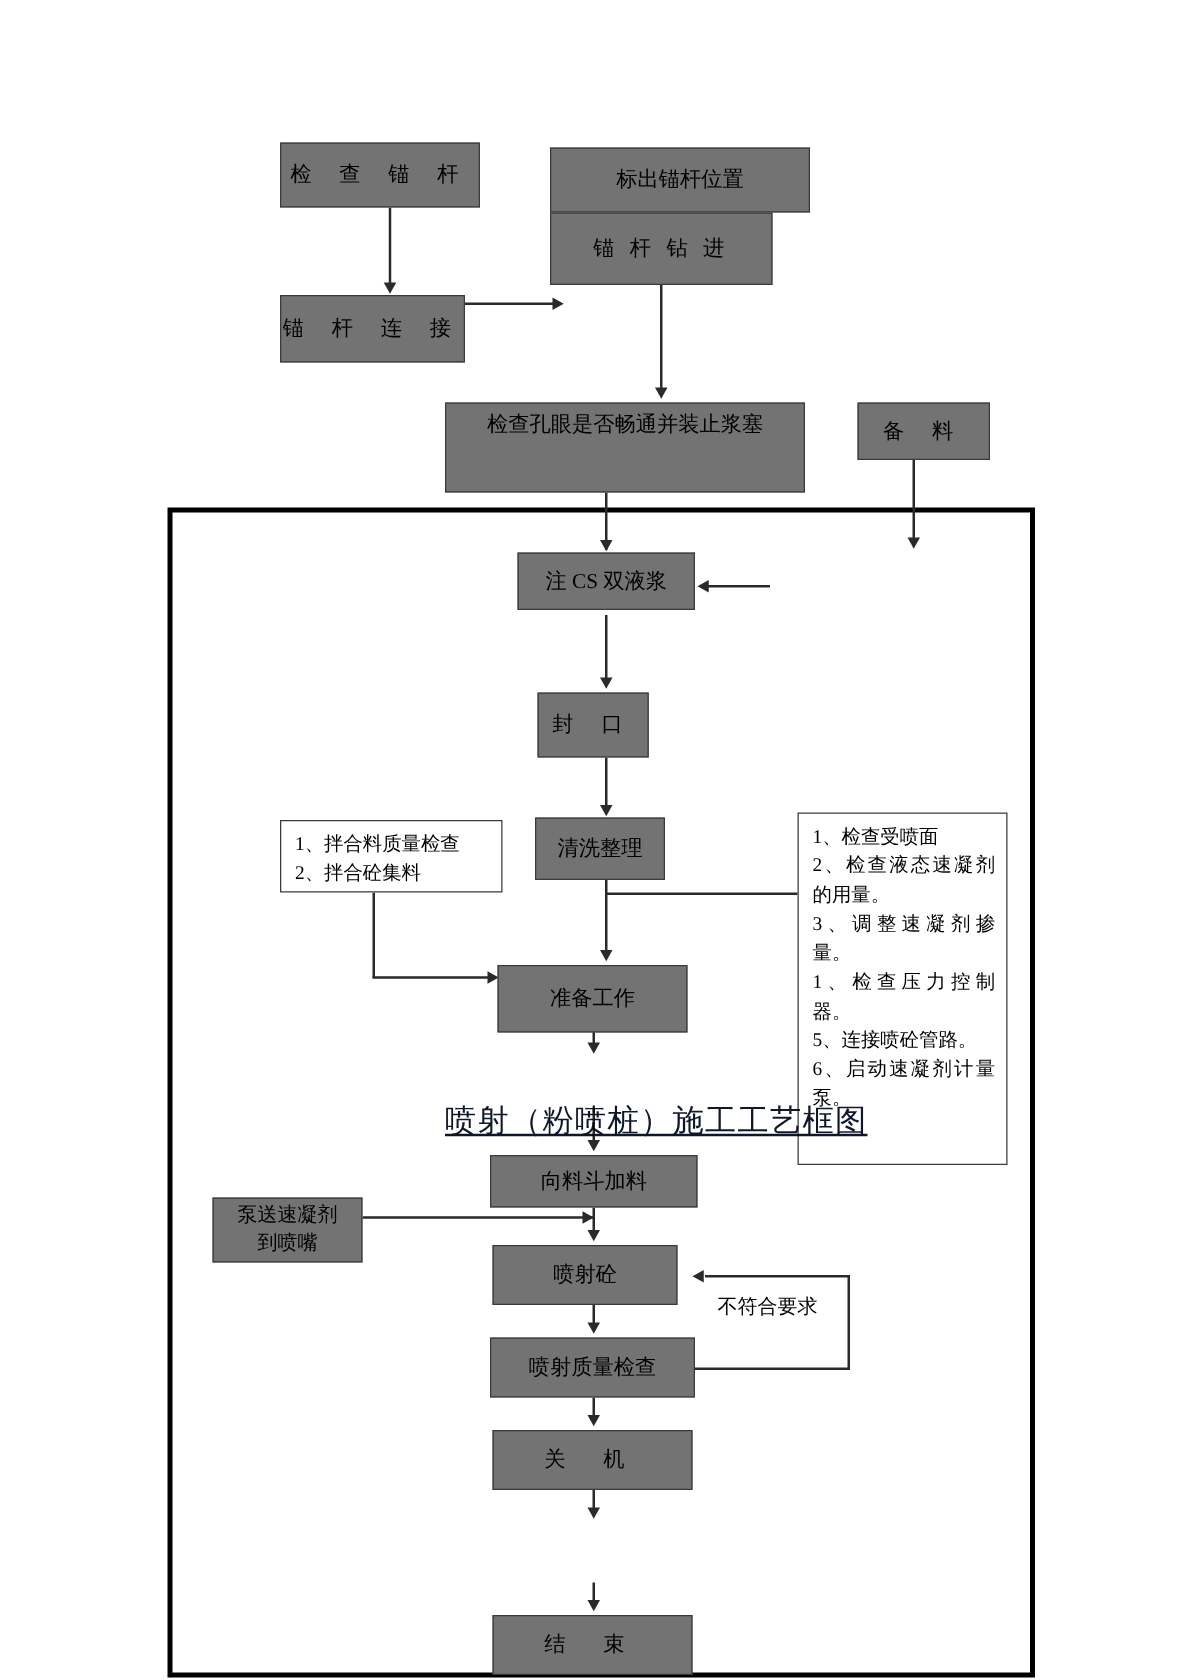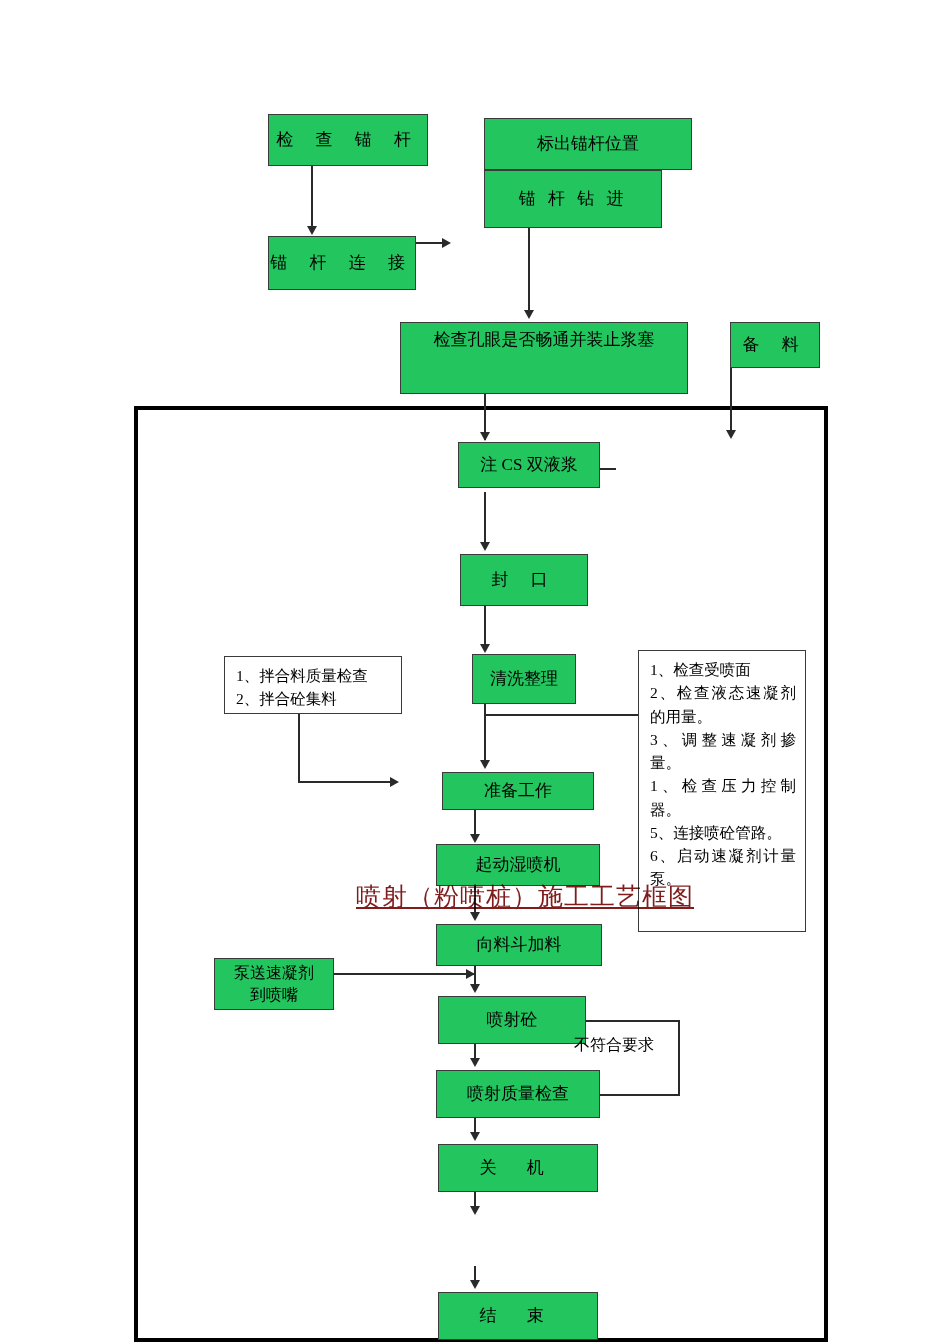--- a/index.html
+++ b/index.html
@@ -10,30 +10,29 @@
   #page{
     position:relative;
     width:950px;
     height:1344px;
     background:#ffffff;
     overflow:hidden;
   }
   .box{
     position:absolute;
     border:1px solid #3a3a3a;
-    background:#22c55e;
+    background:#737373;
     box-sizing:border-box;
     display:flex;
     align-items:center;
     justify-content:center;
     text-align:center;
     font-size:17px;
     line-height:1.35;
     z-index:5;
-    margin-left:44px;
   }
   .box .txt{display:block;width:100%;}
   .sp1{letter-spacing:4px;}
   .sp2{letter-spacing:9px;}
   .sp3{letter-spacing:13px;}
 
   
   .thickframe{
     position:absolute;
     border:4px solid #000;
@@ -69,21 +68,21 @@
   .ar-right{border-top:5px solid transparent;border-bottom:5px solid transparent;border-left:9px solid #2a2a2a;}
   .ar-left{border-top:5px solid transparent;border-bottom:5px solid transparent;border-right:9px solid #2a2a2a;}
 
   
   .overlay-title{
     position:absolute;
     z-index:9;
     font-size:25px;
     letter-spacing:1px;
     white-space:nowrap;
-    color:#7f1d1d;
+    color:#0f172a;
     text-decoration:underline;
     font-family:"Liberation Serif","DejaVu Serif",serif;
     mix-blend-mode:multiply;
   }
   .loop-label{
     position:absolute;
     font-size:16px;
     z-index:6;
     white-space:nowrap;
   }
@@ -108,44 +107,41 @@
   </div>
 
   <div class="box" style="left:356px;top:322px;width:288px;height:72px;">
     <span class="txt" style="align-self:flex-start;margin-top:6px;">检查孔眼是否畅通并装止浆塞</span>
   </div>
 
   <div class="box" style="left:440px;top:170px;width:178px;height:58px;">
     <span class="txt sp1">锚 杆 钻 进</span>
   </div>
 
-  <div class="box" style="left:686px;top:322px;width:90px;height:46px;">
+  <div class="box" style="left:686px;top:322px;width:106px;height:46px;">
     <span class="txt sp2">备 料</span>
   </div>
 
   <div class="box" style="left:414px;top:442px;width:142px;height:46px;">
     <span class="txt">注 CS 双液浆</span>
   </div>
 
 
-  <div class="box" style="left:416px;top:554px;width:128px;height:52px;">
+  <div class="box" style="left:430px;top:554px;width:89px;height:52px;">
     <span class="txt sp2">封 口</span>
   </div>
 
   <div class="box" style="left:428px;top:654px;width:104px;height:50px;">
     <span class="txt">清洗整理</span>
   </div>
 
-  <div class="box" style="left:398px;top:772px;width:152px;height:38px;align-items:center;">
+  <div class="box" style="left:398px;top:772px;width:152px;height:54px;align-items:center;">
     <span class="txt">准备工作</span>
   </div>
 
-  <div class="box" style="left:392px;top:844px;width:164px;height:42px;">
-    <span class="txt">起动湿喷机</span>
-  </div>
 
   <div class="box" style="left:392px;top:924px;width:166px;height:42px;">
     <span class="txt">向料斗加料</span>
   </div>
 
   <div class="box" style="left:170px;top:958px;width:120px;height:52px;font-size:16px;">
     <span class="txt" style="white-space:pre-line;">泵送速凝剂
 到喷嘴</span>
   </div>
 

